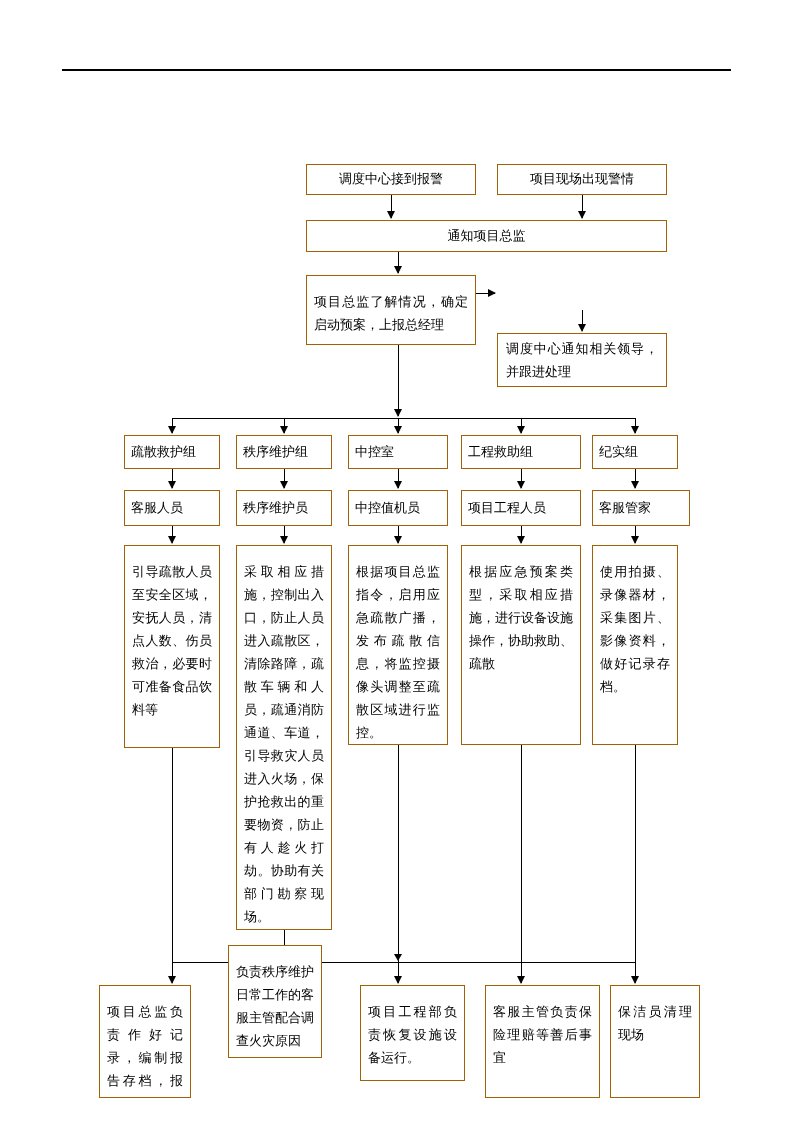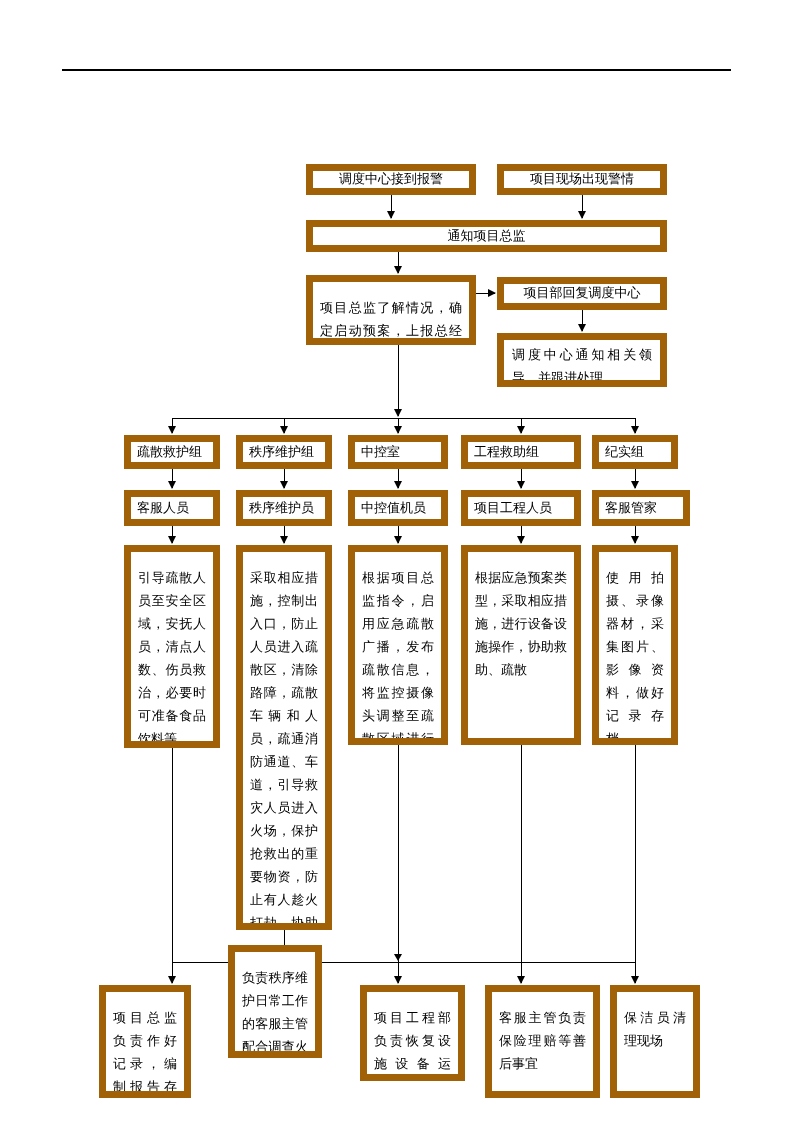--- a/index.html
+++ b/index.html
@@ -1,20 +1,20 @@
 <!DOCTYPE html>
 <html><head>
 <meta charset="utf-8">
 <style>
   html,body{margin:0;padding:0;background:#ffffff;}
   .page{position:relative;width:793px;height:1122px;margin:0 auto;background:#fff;color:#000;
         font-family:"Liberation Sans",sans-serif;overflow:hidden;}
   .rule{position:absolute;left:62px;top:69px;width:669px;height:2px;background:#000;}
   .connectors{position:absolute;left:0;top:0;width:793px;height:1122px;}
-  .box{position:absolute;border:7px solid #a16207;background:#fff;font-size:13px;line-height:1.4;
+  .box{position:absolute;border:1px solid #a16207;background:#fff;font-size:13px;line-height:1.4;
        box-sizing:border-box;overflow:hidden;}
   .ctr{display:flex;align-items:center;justify-content:center;text-align:center;}
   .lbl{display:flex;align-items:center;padding:0 6px;}
   .txt{padding:14px 7px;line-height:23px;text-align:justify;}
 </style>
 </head>
 <body>
 
 <div class="page">
   <div class="rule"></div>
@@ -60,21 +60,20 @@
       <line x1="635" y1="745" x2="635" y2="983" marker-end="url(#ah)"></line>
       <line x1="172" y1="962" x2="635" y2="962"></line>
     </g>
     <polygon points="394,954 402,954 398,961" fill="#000"></polygon>
   </svg>
 
   <div class="box ctr" style="left:306px;top:164px;width:170px;height:31px">调度中心接到报警</div>
   <div class="box ctr" style="left:497px;top:164px;width:170px;height:31px">项目现场出现警情</div>
   <div class="box ctr" style="left:306px;top:220px;width:361px;height:32px">通知项目总监</div>
   <div class="box txt" style="left:306px;top:275px;width:170px;height:70px">项目总监了解情况，确定启动预案，上报总经理</div>
-  <div class="box ctr" style="left:497px;top:277px;width:170px;height:33px">项目部回复调度中心</div>
   <div class="box txt" style="left:497px;top:333px;width:170px;height:54px;padding:3px 8px">调度中心通知相关领导，并跟进处理</div>
 
   <div class="box lbl" style="left:124px;top:435px;width:96px;height:34px">疏散救护组</div>
   <div class="box lbl" style="left:124px;top:490px;width:96px;height:36px">客服人员</div>
   <div class="box txt" style="left:124px;top:545px;width:96px;height:203px">引导疏散人员至安全区域，安抚人员，清点人数、伤员救治，必要时可准备食品饮料等</div>
 
   <div class="box lbl" style="left:236px;top:435px;width:96px;height:34px">秩序维护组</div>
   <div class="box lbl" style="left:236px;top:490px;width:96px;height:36px">秩序维护员</div>
   <div class="box txt" style="left:236px;top:545px;width:96px;height:385px">采取相应措施，控制出入口，防止人员进入疏散区，清除路障，疏散车辆和人员，疏通消防通道、车道，引导救灾人员进入火场，保护抢救出的重要物资，防止有人趁火打劫。协助有关部门勘察现场。</div>
 

